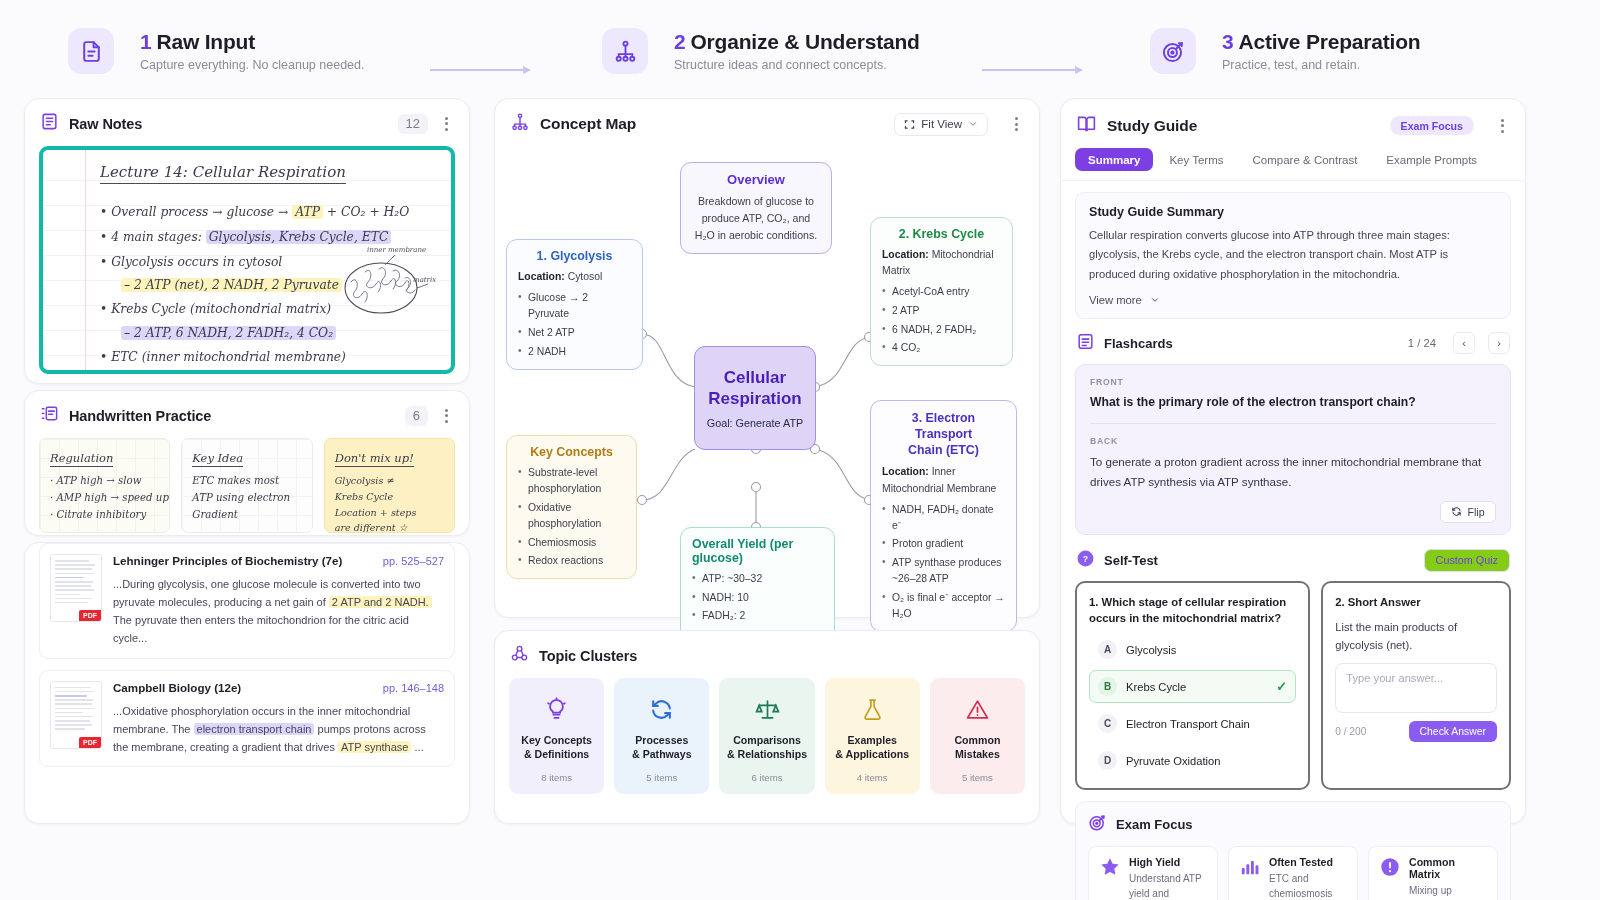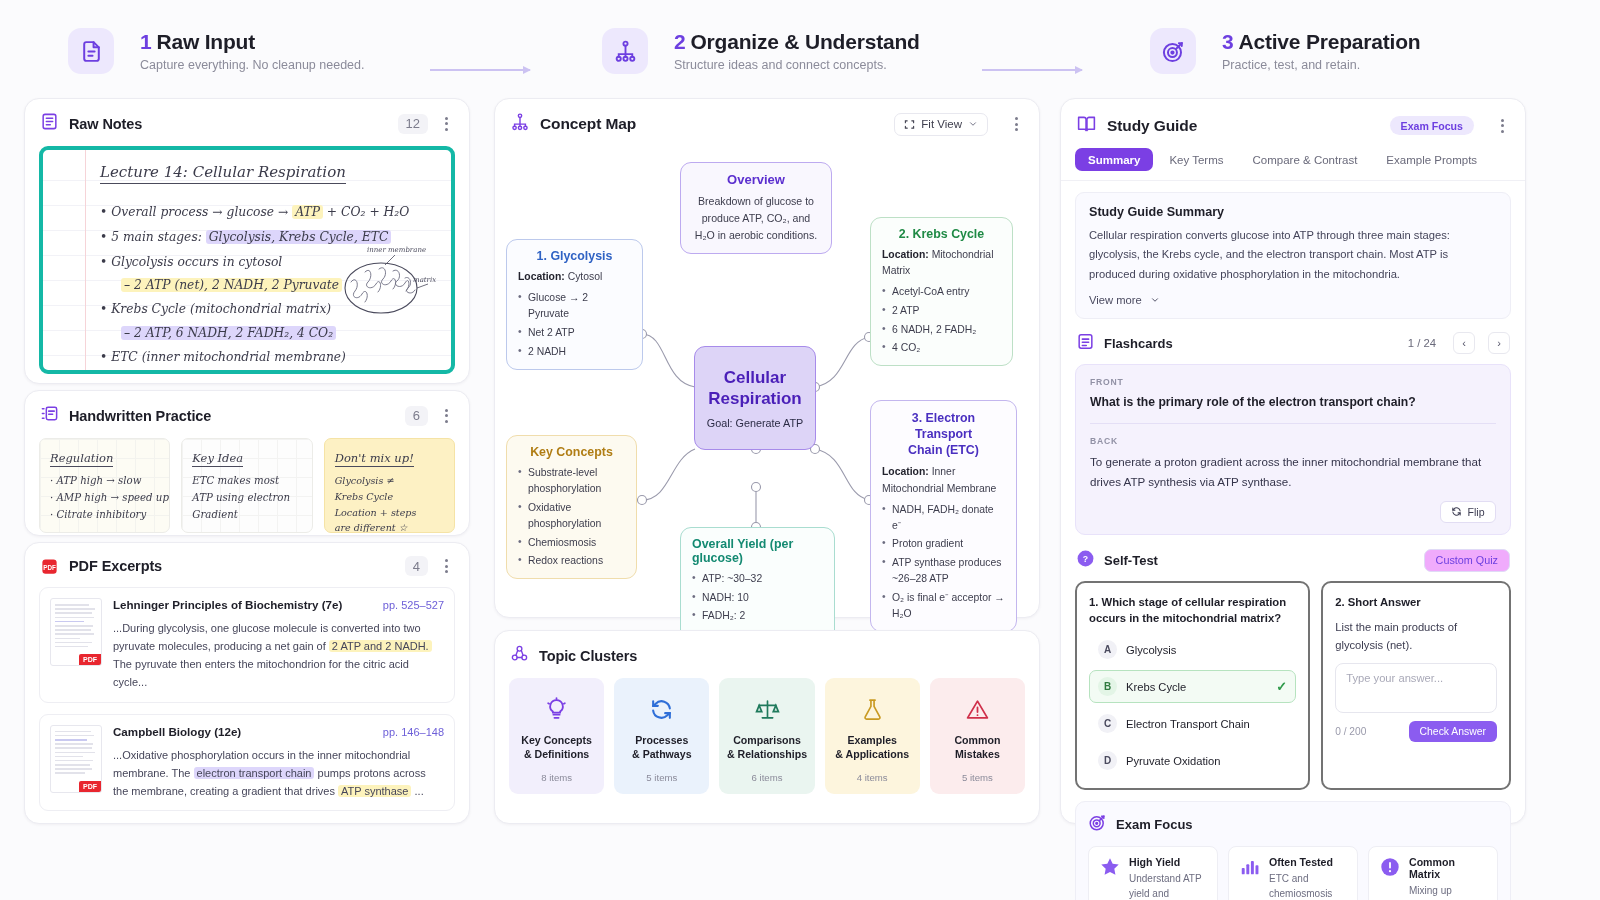--- a/index.html
+++ b/index.html
@@ -140,21 +140,21 @@
   .fc-lab { font-size: 8.6px; letter-spacing: .8px; color: #9191a5; font-weight: 600; }
   .fc-txt { font-size: 12.2px; font-weight: 700; margin-top: 6px; line-height: 1.5; }
   .fc-txt.back { font-weight: 400; color: #34344a; font-size: 11.6px; line-height: 1.7; }
   .fc-div { height: 1px; background: #e4dff6; margin: 12px 0; }
   .flip {
     margin-top: 9px; margin-left: auto; width: 56px; height: 22px; border: 1px solid #e2ddf3; background: #fff;
     border-radius: 6px; display: flex; align-items: center; justify-content: center; gap: 5px;
     font-size: 10.6px; color: #3d3d52; cursor: pointer;
   }
   .ghost-btn {
-    border: 1px solid #e0daf6; color: #6d3fe0; background: #f0abfc; border-radius: 7px;
+    border: 1px solid #e0daf6; color: #6d3fe0; background: #84cc16; border-radius: 7px;
     font-size: 10.8px; padding: 4.5px 11px; cursor: pointer;
   }
   .qrow { display: flex; gap: 11px; padding: 0 14px; }
   .qbox { border: 2px solid #737373; border-radius: 10px; padding: 11px 12px; }
   .q-t { font-size: 11.3px; font-weight: 700; line-height: 1.5; }
   .opt { display: flex; align-items: center; gap: 9px; padding: 6px 8px; border-radius: 7px; margin-top: 4px; border: 1px solid transparent; cursor: pointer; }
   .opt .key {
     width: 19px; height: 19px; border-radius: 50%; background: #f1f1f6; color: #4a4a5e;
     font-size: 10px; font-weight: 700; display: flex; align-items: center; justify-content: center; flex: 0 0 auto;
   }
@@ -255,21 +255,21 @@
       <div class="rule" style="top:105px"></div>
         <div class="rule" style="top:130px"></div>
         <div class="rule" style="top:155px"></div>
       <div class="rule" style="top:180px"></div>
         <div class="rule" style="top:205px"></div>
       <div class="margin-line"></div>
 
       <div class="hand nt-title">Lecture 14: Cellular Respiration</div>
 
       <div class="hand nt-li" style="top:55px"><span>• Overall process → glucose → </span><span class="hl-y">ATP</span><span> + CO₂ + H₂O</span></div>
-      <div class="hand nt-li" style="top:80px"><span>• 5 main stages: </span><span class="hl-p">Glycolysis, Krebs Cycle, ETC</span></div>
+      <div class="hand nt-li" style="top:80px"><span>• 4 main stages: </span><span class="hl-p">Glycolysis, Krebs Cycle, ETC</span></div>
       <div class="hand nt-li" style="top:105px">• Glycolysis occurs in cytosol</div>
       <div class="hand nt-li sub" style="top:128px"><span class="hl-y">– 2 ATP (net), 2 NADH, 2 Pyruvate</span></div>
       <div class="hand nt-li" style="top:152px">• Krebs Cycle (mitochondrial matrix)</div>
       <div class="hand nt-li sub" style="top:176px"><span class="hl-p">– 2 ATP, 6 NADH, 2 FADH₂, 4 CO₂</span></div>
       <div class="hand nt-li" style="top:200px">• ETC (inner mitochondrial membrane)</div>
       <div class="hand nt-li sub" style="top:225px; font-size:11.8px">– NADH, FADH₂ → ATP via chemiosmosis</div>
 
       <svg class="mito" viewBox="0 0 110 82">
         <ellipse cx="52" cy="46" rx="36" ry="25" fill="none" stroke="#4a4a5c" stroke-width="1.1"></ellipse>
         <path d="M22 40c5-7 9 3 4 9s3 10 7 3 8 2 3 8M36 30c6-6 8 5 3 10s4 9 8 2 7 3 2 8M50 27c6-5 9 5 4 10s4 9 8 2 7 3 2 8M64 29c6-4 9 6 4 10s4 9 8 2 6 3 1 8M76 36c5-3 8 6 3 10s4 8 7 2" fill="none" stroke="#6c6c80" stroke-width=".9" stroke-linecap="round"></path>
@@ -318,36 +318,20 @@
         <div class="hand frag-h">Don't mix up!</div>
         <div class="hand frag-l" style="font-size:9.6px">Glycolysis ≠</div>
         <div class="hand frag-l" style="font-size:9.6px">Krebs Cycle</div>
         <div class="hand frag-l" style="font-size:9.6px">Location + steps</div>
         <div class="hand frag-l" style="font-size:9.6px">are different  ☆</div>
       </div>
     </div>
   </div>
 
   <div class="panel" id="p-pdf">
-    <div class="phead">
-      <span style="display:inline-flex">
-        <svg width="19" height="19" viewBox="0 0 24 24">
-            <rect x="3" y="3" width="18" height="18" rx="4" fill="#e8262f"></rect>
-            <text x="12" y="16" font-size="8" font-weight="700" fill="#fff" text-anchor="middle" font-family="Liberation Sans, sans-serif">PDF</text>
-          </svg>
-      </span>
-      <span class="ptitle">PDF Excerpts</span>
-      <span class="spacer"></span>
-      <span class="count-badge">4</span>
-      <span class="kebab">
-          <i></i>
-          <i></i>
-          <i></i>
-        </span>
-    </div>
 
     <div class="pdf-card">
       <div class="pdf-thumb">
         <div class="ln" style="width:80%"></div>
           <div class="ln" style="width:95%"></div>
           <div class="ln" style="width:88%"></div>
         <div class="ln" style="width:92%"></div>
           <div class="ln" style="width:70%;background:#c9c9f0"></div>
           <div class="ln" style="width:90%"></div>
         <div class="ln" style="width:85%"></div>

